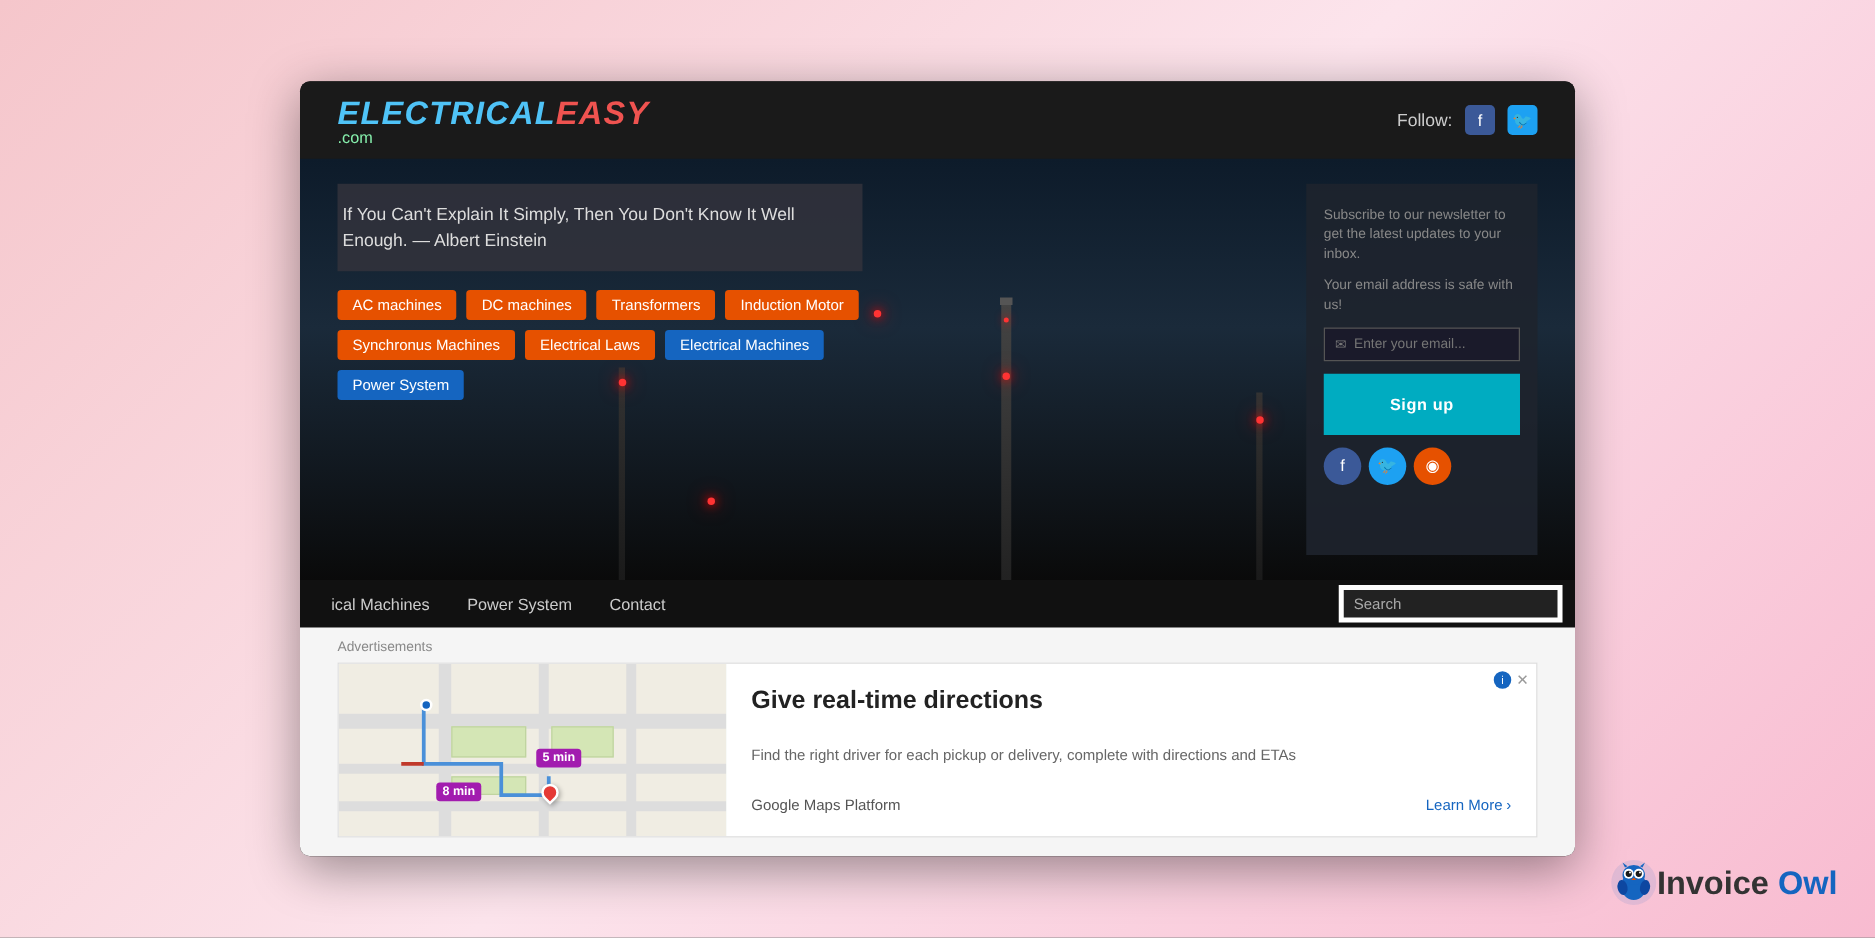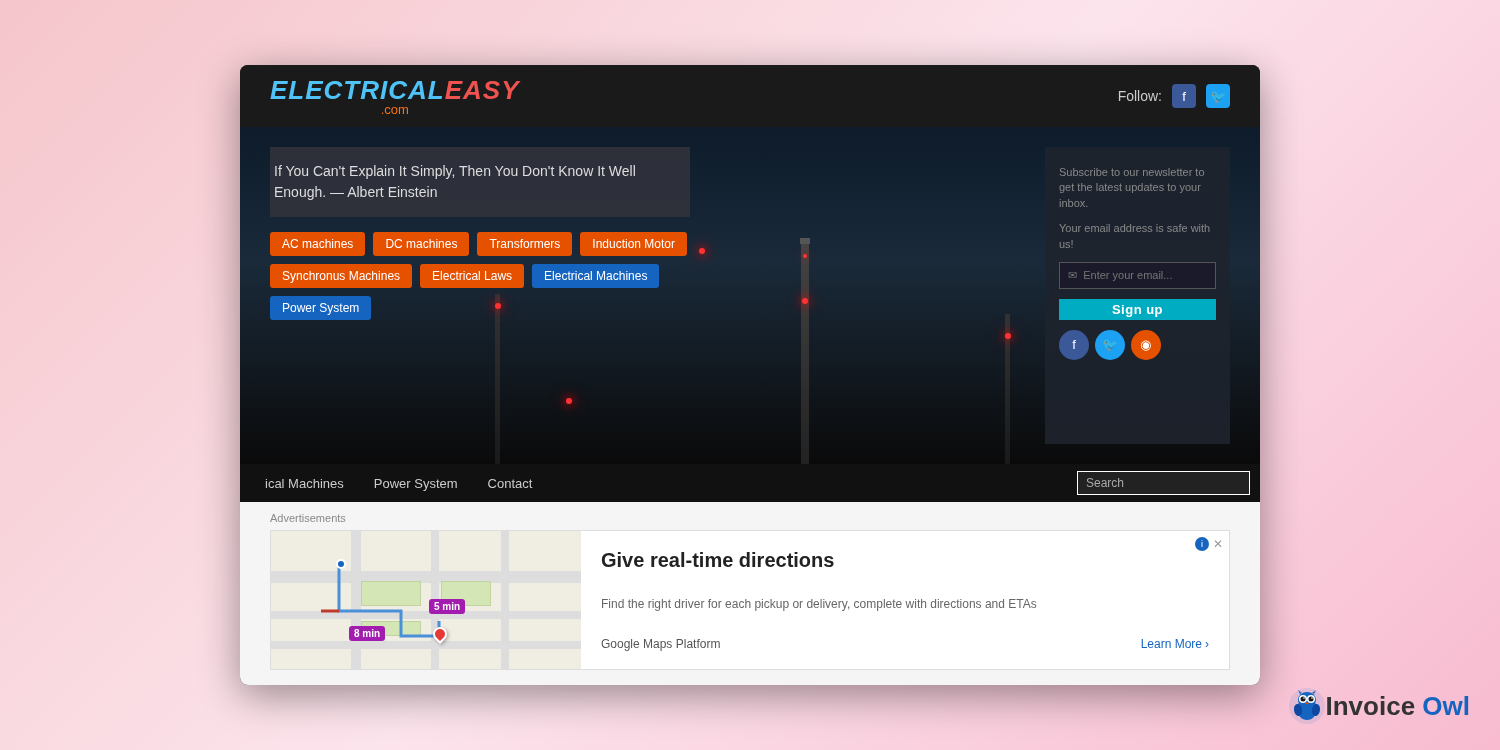--- a/index.html
+++ b/index.html
@@ -49,25 +49,25 @@
       color: #4fc3f7;
       text-transform: uppercase;
       font-style: italic;
     }
     .logo-easy {
       color: #ef5350;
       text-transform: uppercase;
       font-style: italic;
     }
     .logo-com {
-      color: #f97316;
+      color: #86efac;
       font-size: 13px;
       font-style: normal;
       display: block;
-      text-align: center;
+      text-align: left;
       margin-top: -4px;
     }
 
     .header-follow {
       display: flex;
       align-items: center;
       gap: 10px;
       color: #ccc;
       font-size: 14px;
     }
@@ -243,21 +243,21 @@
 
     .email-icon {
       color: #777;
       font-size: 11px;
     }
 
     .signup-btn {
       background: #00acc1;
       color: white;
       border: none;
-      padding: 3px;
+      padding: 17px;
       font-size: 13px;
       font-weight: bold;
       cursor: pointer;
       width: 100%;
       letter-spacing: 0.5px;
     }
 
     .social-buttons {
       display: flex;
       gap: 6px;
@@ -292,21 +292,21 @@
       color: #ccc;
       font-size: 13px;
       padding: 10px 15px;
       cursor: pointer;
       white-space: nowrap;
     }
 
     .nav-search {
       margin-left: auto;
       background: #222;
-      border: 1px solid #ffffff;
+      border: 4px solid #ffffff;
       color: #aaa;
       padding: 4px 8px;
       font-size: 12px;
     }
 
     
     .ads-section {
       background: #f5f5f5;
       padding: 10px 30px 15px;
     }

